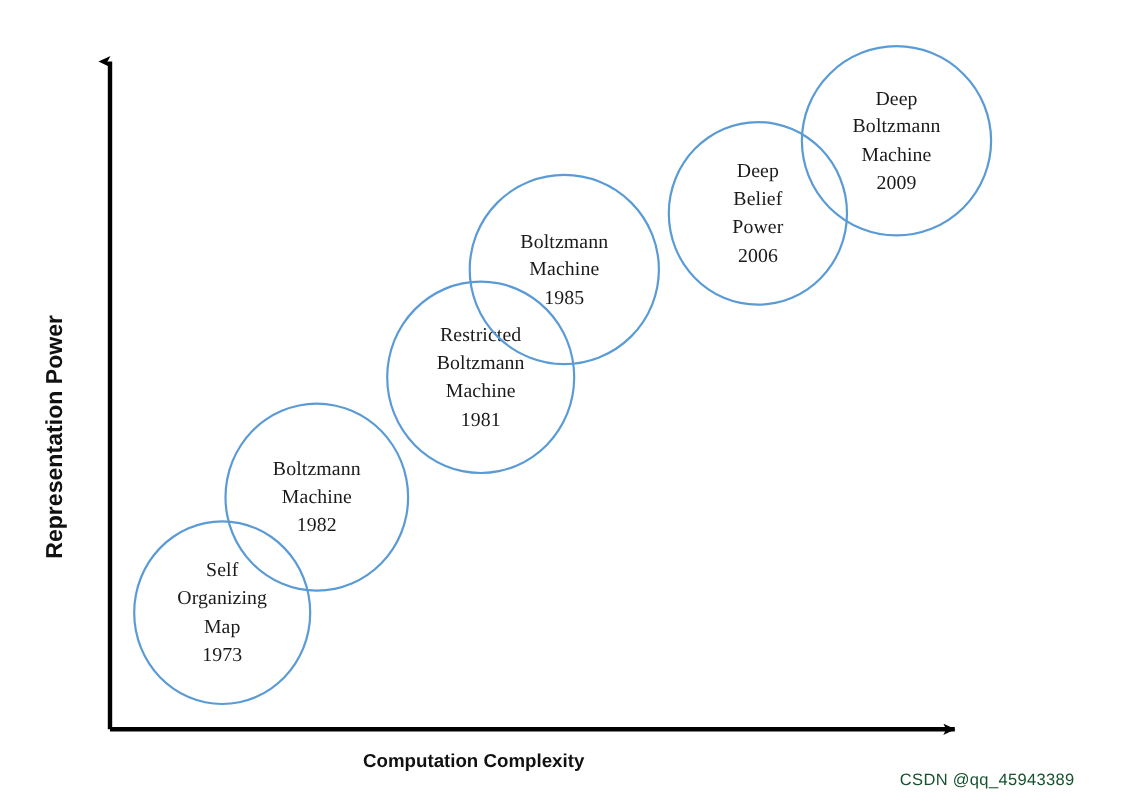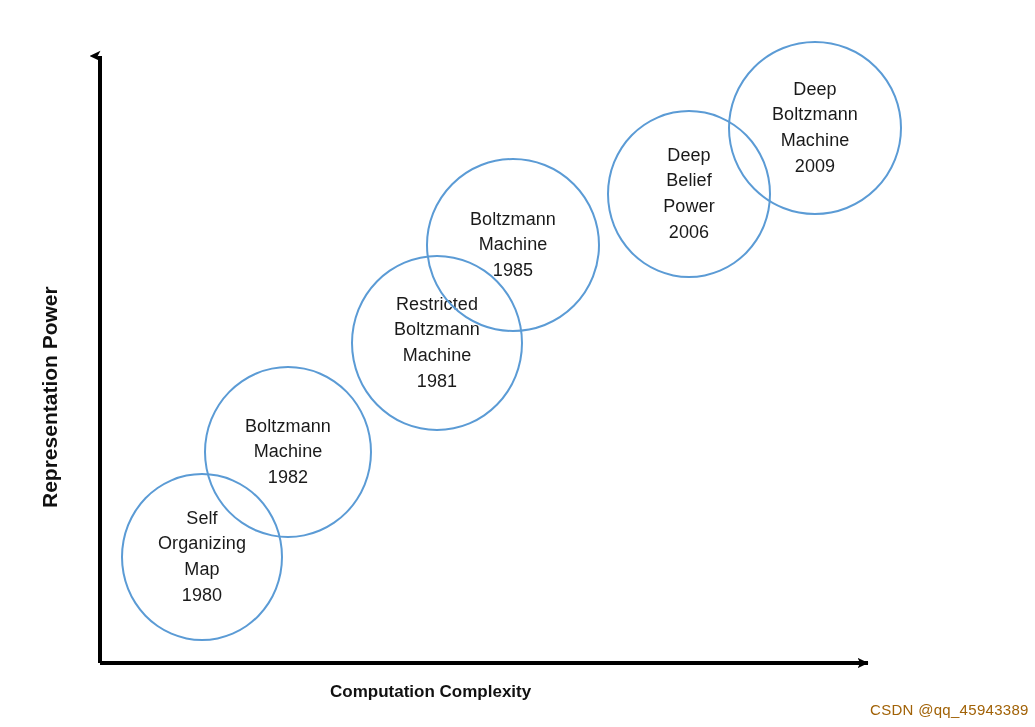--- a/index.html
+++ b/index.html
@@ -32,20 +32,21 @@
     background: transparent;
     display: flex;
     flex-direction: column;
     align-items: center;
     justify-content: center;
     text-align: center;
     color: #1a1a1a;
     font-size: 18px;
     line-height: 1.42;
     letter-spacing: 0.1px;
+    font-family: Liberation Serif, serif;
   }
   .bubble .line {
     display: block;
     white-space: nowrap;
   }
   .bubble .year {
     display: block;
   }
   .axis-label {
     position: absolute;
@@ -65,24 +66,24 @@
     text-align: center;
     line-height: 28px;
   }
   #x-axis-label {
     font-size: 17px;
     left: 330px;
     top: 682px;
   }
   #watermark {
     position: absolute;
-    left: 870px;
+    left: 818px;
     top: 701px;
     font-size: 15px;
-    color: #a16207;
+    color: #14532d;
     white-space: nowrap;
     letter-spacing: 0.3px;
   }
 </style>
 </head>
 <body>
 
 <div id="canvas">
 
   <svg id="axes-svg" viewBox="0 0 1035 727">
@@ -95,21 +96,21 @@
       </marker>
     </defs>
     <line x1="100" y1="663" x2="100" y2="56" stroke="#000000" stroke-width="4" marker-end="url(#arrow-up)"></line>
     <line x1="100" y1="663" x2="868" y2="663" stroke="#000000" stroke-width="4" marker-end="url(#arrow-right)"></line>
   </svg>
 
   <div class="bubble" style="left: 121px; top: 473px; width: 162px; height: 168px; border-color: rgb(91, 155, 213);">
     <span class="line">Self</span>
     <span class="line">Organizing</span>
     <span class="line">Map</span>
-    <span class="year">1980</span>
+    <span class="year">1973</span>
   </div>
 
   <div class="bubble" style="left: 204px; top: 366px; width: 168px; height: 172px; border-color: rgb(91, 155, 213);">
     <span class="line">Boltzmann</span>
     <span class="line">Machine</span>
 
     <span class="year">1982</span>
   </div>
 
   <div class="bubble" style="left: 351px; top: 255px; width: 172px; height: 176px; border-color: rgb(91, 155, 213);">

